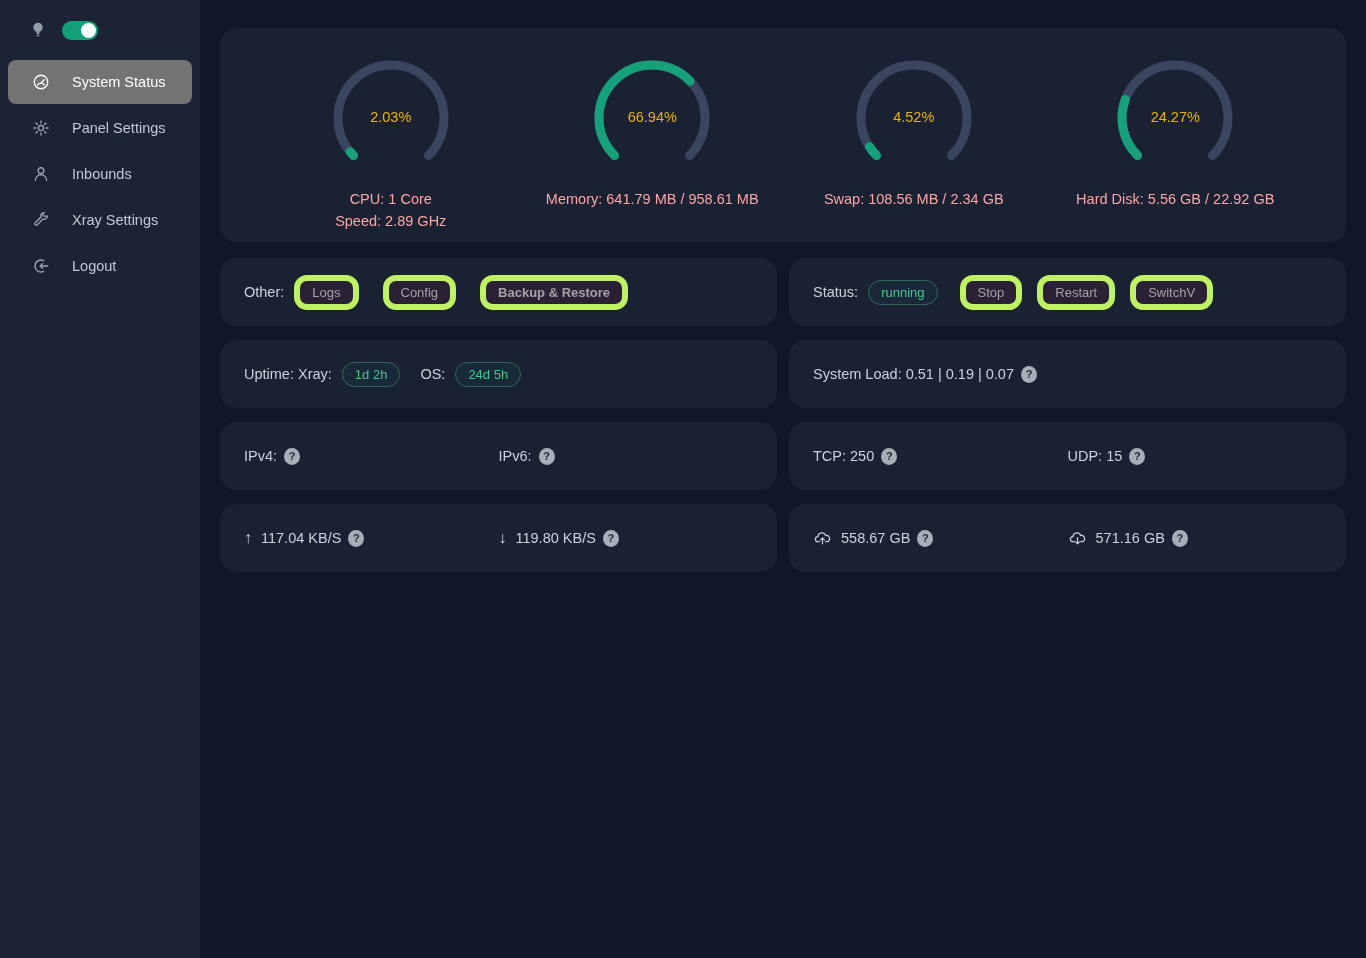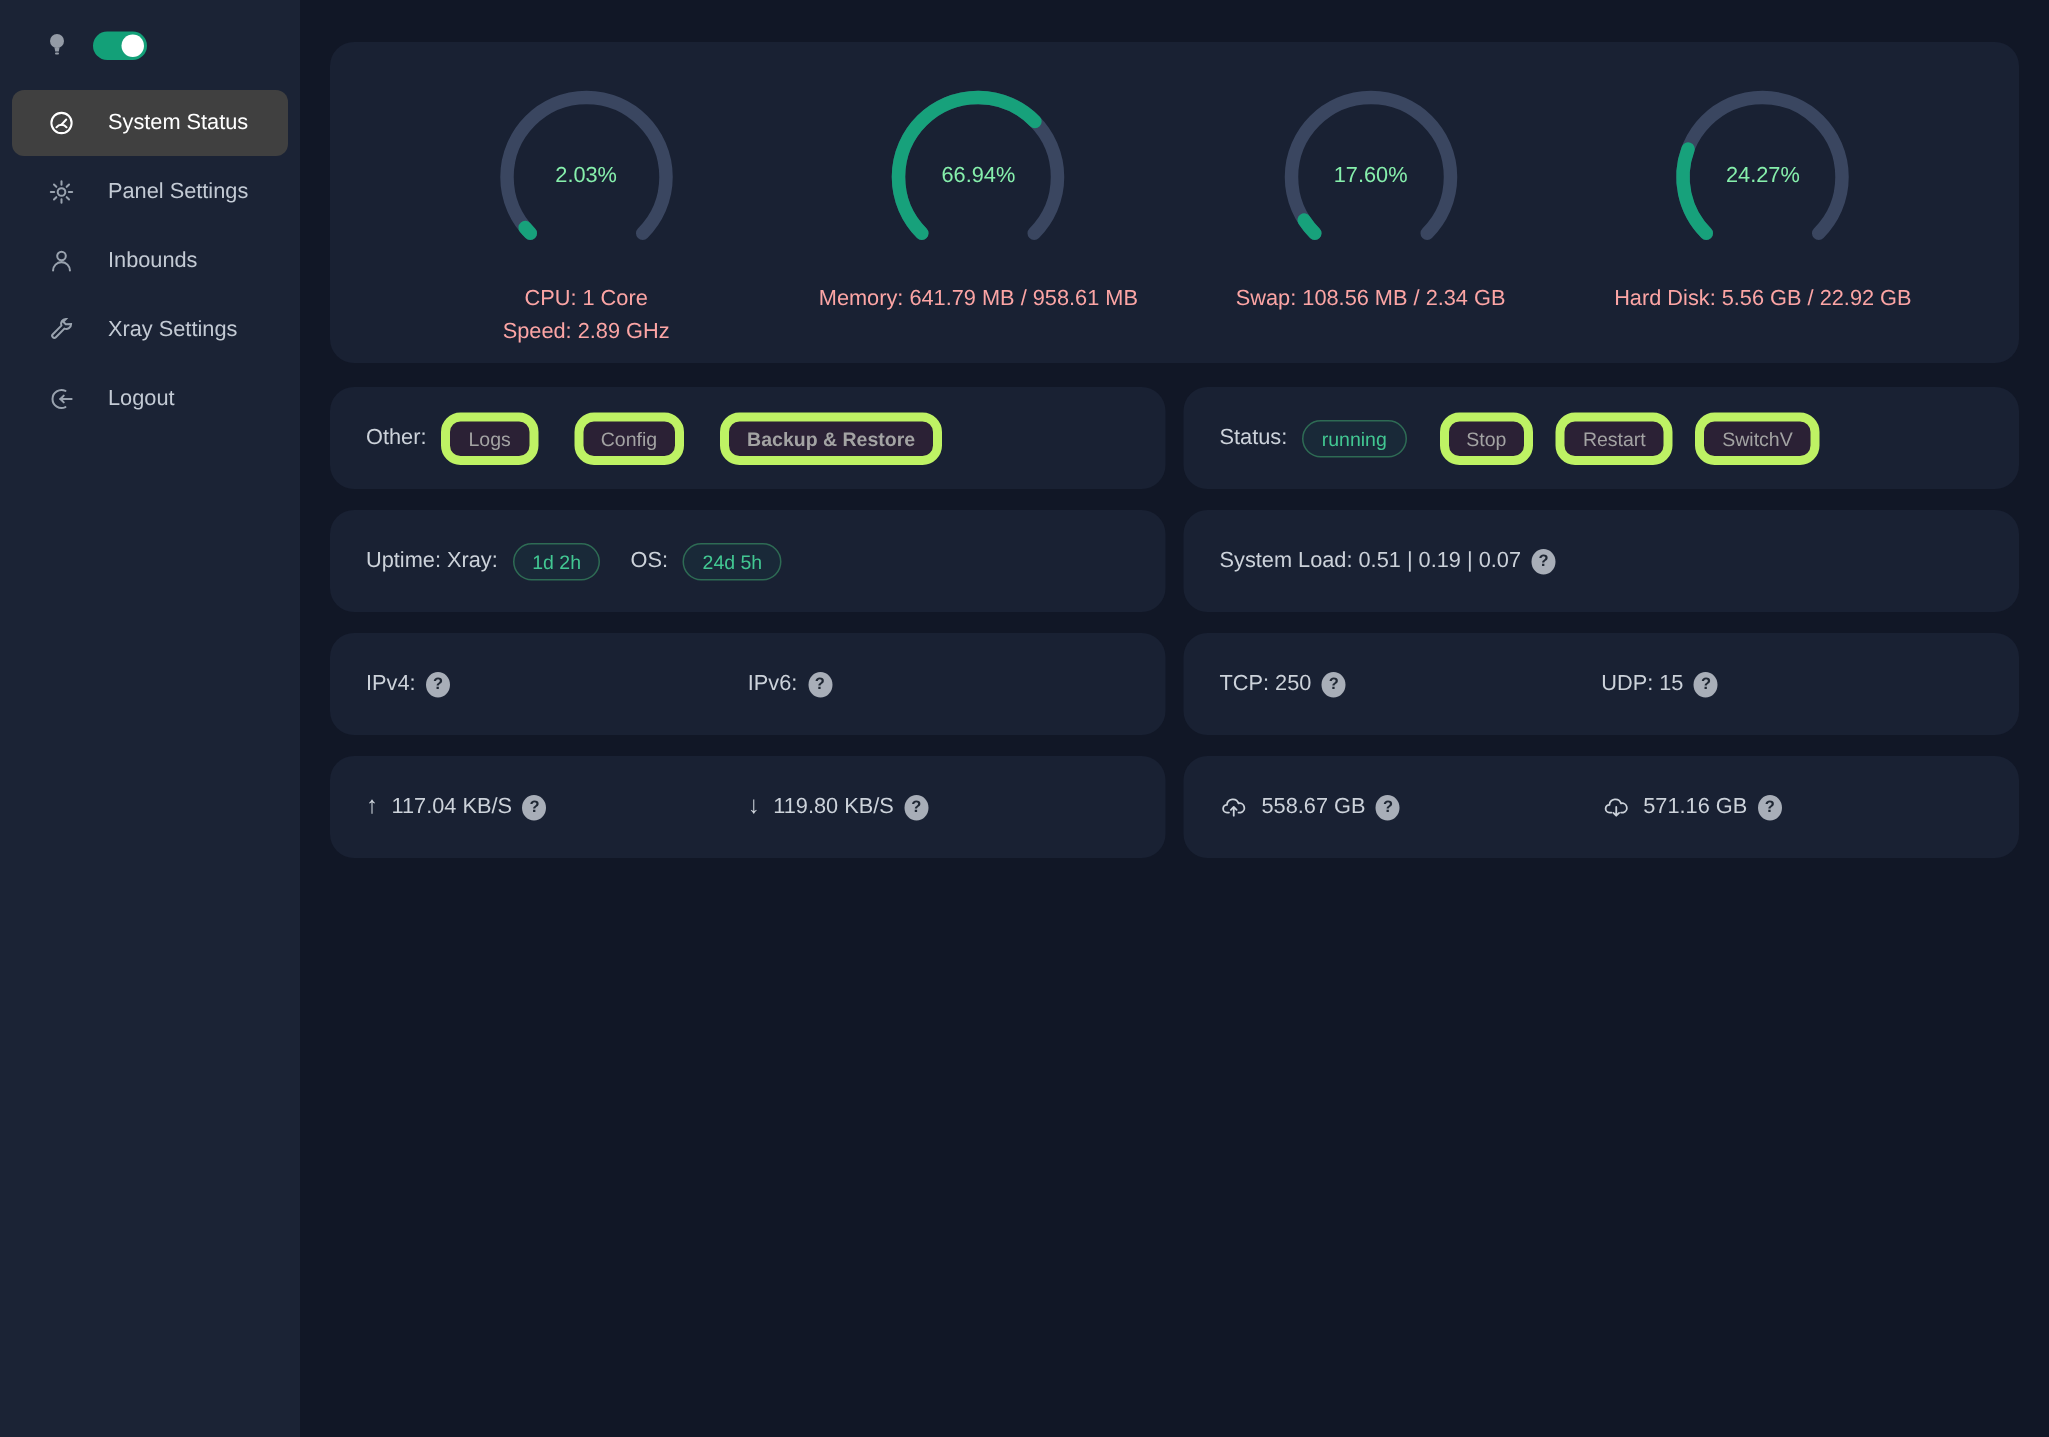--- a/index.html
+++ b/index.html
@@ -27,39 +27,39 @@
     position:absolute; right:2px; top:2px; width:15px; height:15px;
     border-radius:50%; background:#ffffff;
   }
   .menu { margin-top:6px; }
   .menu-item {
     display:flex; align-items:center; gap:22px;
     height:44px; margin:2px 8px; padding-left:24px;
     border-radius:8px; color:#c3cad4; font-size:14.5px; cursor:pointer;
   }
   .menu-item .mi-icon { width:18px; height:18px; color:#99a2ae; flex:0 0 18px; }
-  .menu-item.active { background:#404040; color:#ffffff; }
+  .menu-item.active { background:#737373; color:#ffffff; }
   .menu-item.active .mi-icon { color:#ffffff; }
 
   
   .main { position:absolute; left:200px; top:0; width:1166px; height:958px; }
 
   .gauge-card {
     position:absolute; left:20px; top:28px; width:1126px; height:214px;
     background:#192133; border-radius:16px;
     display:flex; justify-content:space-around; padding:30px 40px 0 40px;
   }
   .gauge-col { display:flex; flex-direction:column; align-items:center; width:25%; }
   .gauge-wrap { position:relative; width:120px; height:120px; }
   .gauge-wrap svg { width:120px; height:120px; display:block; }
   .gauge-wrap .track { fill:none; stroke:#3a4660; stroke-width:9; stroke-linecap:round; }
   .gauge-wrap .fill  { fill:none; stroke:#17a17b; stroke-width:9; stroke-linecap:round; }
   .gauge-value {
     position:absolute; left:0; top:50%; transform:translateY(-54%);
-    width:100%; text-align:center; font-size:14.5px; color:#86efac;
+    width:100%; text-align:center; font-size:14.5px; color:#eab308;
   }
   .gauge-label { margin-top:0; font-size:14.5px; line-height:21.5px; color:#fca5a5; text-align:center; }
   .gauge-label.first { margin-top:11px; }
 
   
   .rows {
     position:absolute; left:20px; top:258px; width:1126px;
     display:grid; grid-template-columns:557px 557px; gap:14px 12px;
   }
   .card {
@@ -179,21 +179,21 @@
         </div>
         <div class="gauge-label first">Memory: 641.79 MB / 958.61 MB</div>
       </div>
 
       <div class="gauge-col">
         <div class="gauge-wrap">
           <svg viewBox="0 0 120 120">
             <path class="track" d="M 22.523340597112984 97.47665940288702 A 53 53 0 1 1 97.47665940288707 97.47665940288698"></path>
               <path class="fill" d="M 22.523340597112984 97.47665940288702 A 53 53 0 0 1 15.447965749822927 88.7074248962015"></path>
           </svg>
-          <div class="gauge-value">17.60%</div>
+          <div class="gauge-value">4.52%</div>
         </div>
         <div class="gauge-label first">Swap: 108.56 MB / 2.34 GB</div>
       </div>
 
       <div class="gauge-col">
         <div class="gauge-wrap">
           <svg viewBox="0 0 120 120">
             <path class="track" d="M 22.523340597112984 97.47665940288702 A 53 53 0 1 1 97.47665940288707 97.47665940288698"></path>
               <path class="fill" d="M 22.523340597112984 97.47665940288702 A 53 53 0 0 1 10.365774890227144 41.41388427474977"></path>
           </svg>

